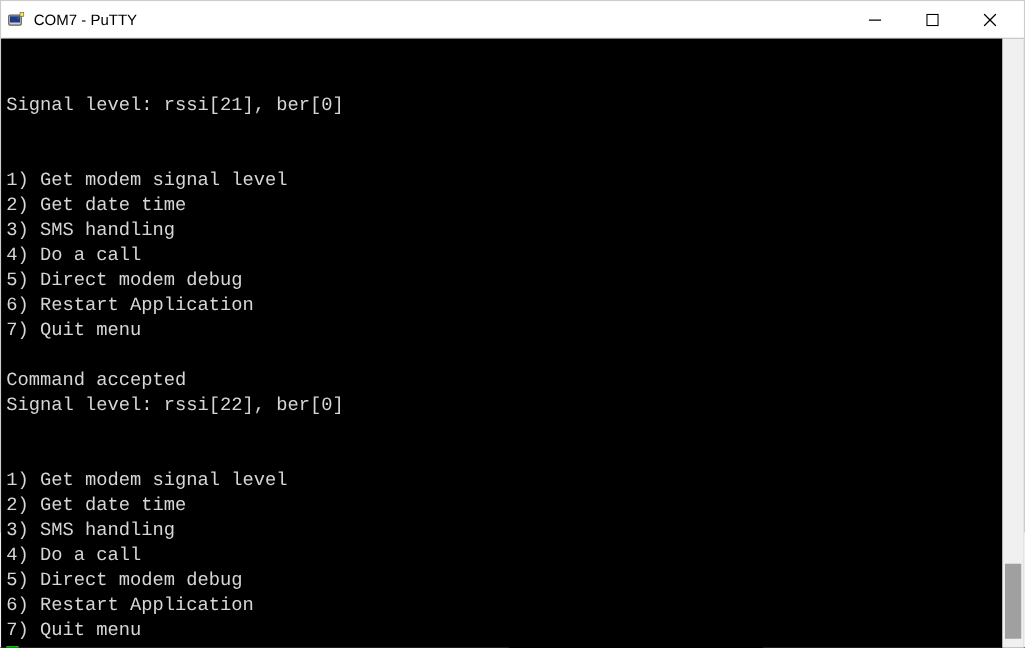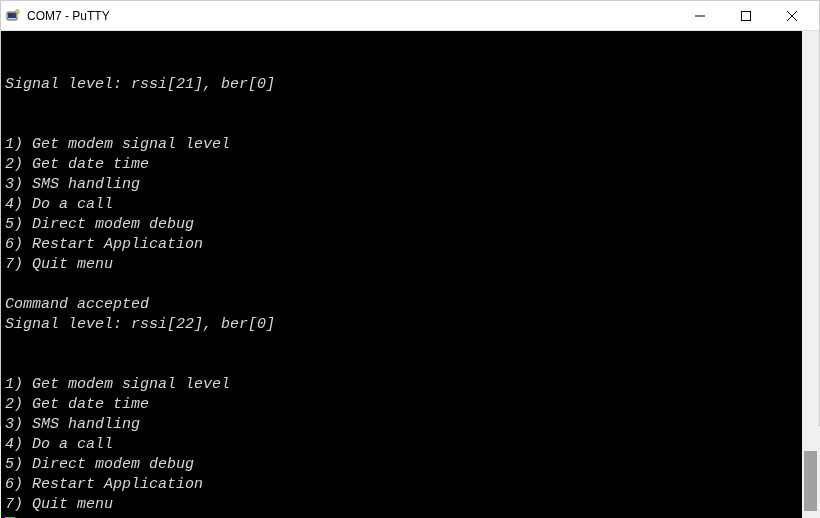--- a/index.html
+++ b/index.html
@@ -73,21 +73,20 @@
       font-family: "Courier New", Courier, monospace;
       font-size: 15px;
       line-height: 20px;
       padding: 4px 4px 4px 4px;
       white-space: pre;
       overflow: hidden;
       position: relative;
     }
     .terminal-line {
       min-height: 20px;
-      font-style: italic;
     }
     .cursor {
       display: inline-block;
       width: 10px;
       height: 18px;
       background: #00ff00;
       vertical-align: bottom;
     }
     .scrollbar {
       width: 17px;

